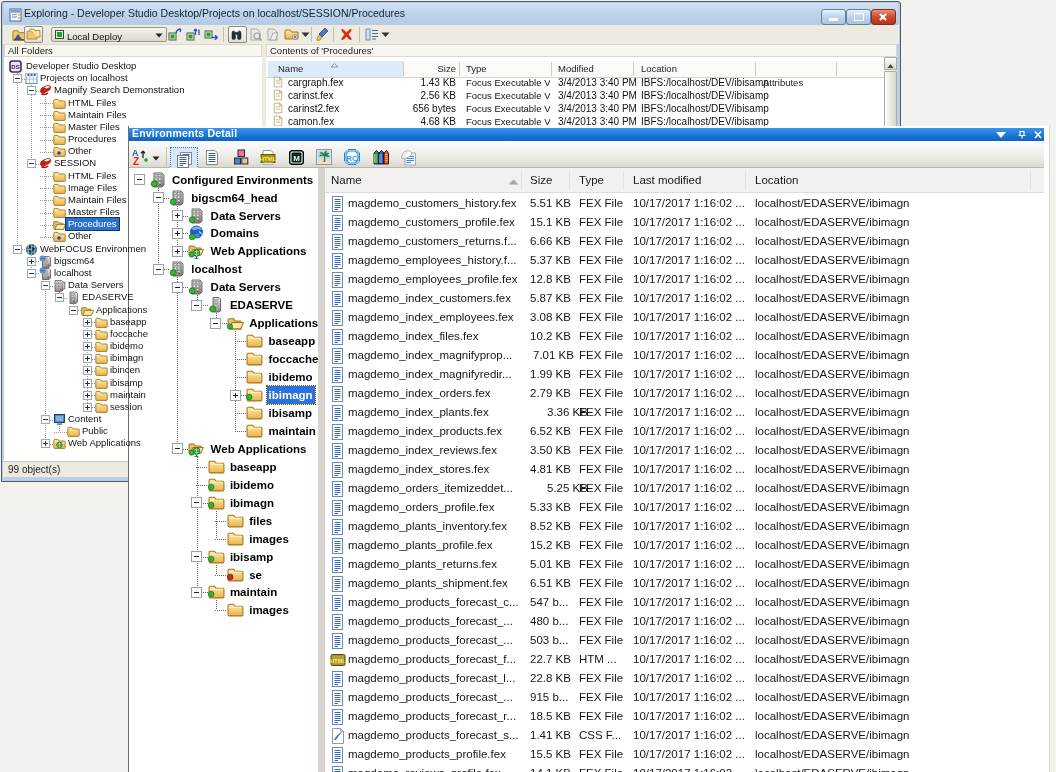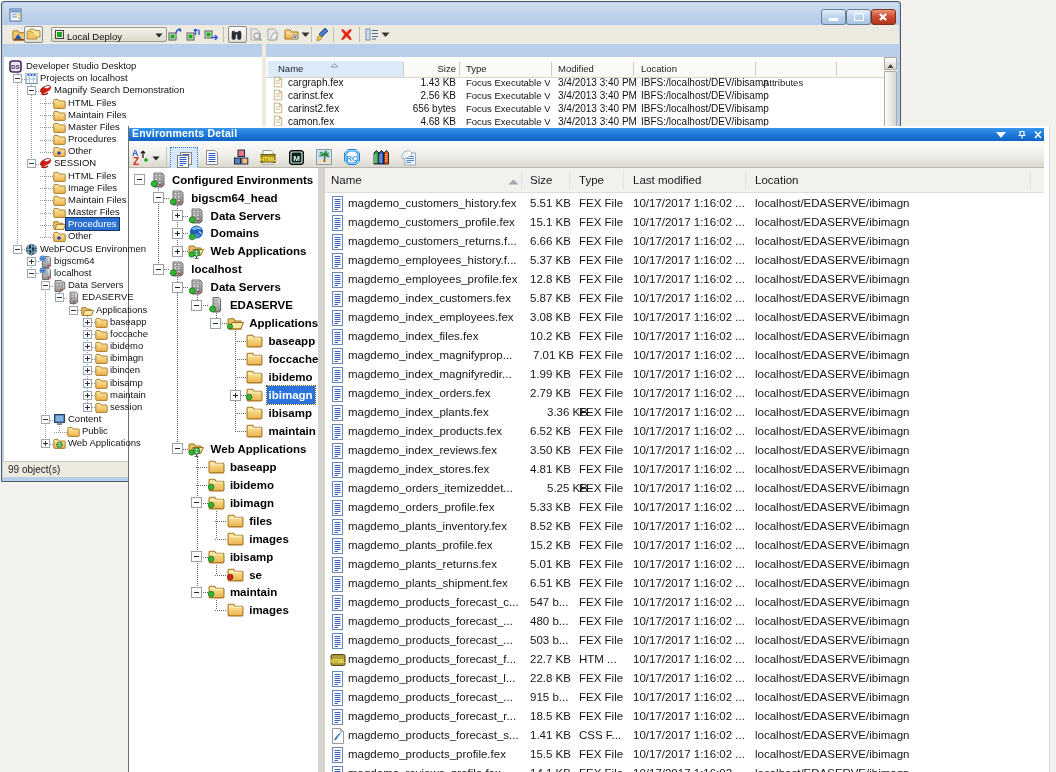--- a/index.html
+++ b/index.html
@@ -195,20 +195,21 @@
 
 <div id="bw">
   <div class="tbar"></div>
   <svg class="abs" style="left:7px;top:6px" width="14" height="14" viewBox="0 0 14 14">
       <rect x="1" y="1" width="11" height="12" fill="#f8fbff" stroke="#4a6a9a"></rect>
       <rect x="2" y="2" width="9" height="2.6" fill="#7a9cc8"></rect>
       <path d="M3 6.5 H8 M3 9 H8" stroke="#90b0d8" stroke-width="1.4"></path>
       <rect x="9" y="5.6" width="2.2" height="2" fill="#f0c030"></rect>
       <rect x="9" y="9" width="2.2" height="2" fill="#f0c030"></rect>
     </svg>
+  <div class="ttext">Exploring - Developer Studio Desktop/Projects on localhost/SESSION/Procedures</div>
   <div class="wbtn" style="left:819px">
       <div style="position:absolute;left:7px;top:8px;width:9px;height:3px;background:#fff"></div>
     </div>
   <div class="wbtn" style="left:844px">
       <div style="position:absolute;left:7px;top:3px;width:8px;height:6px;background:transparent;border:1.5px solid #fff"></div>
     </div>
   <div class="wbtn cl" style="left:869px"><svg width="23" height="14" viewBox="0 0 23 14">
         <path d="M8 4 L14 10 M14 4 L8 10" stroke="#fff" stroke-width="2.2"></path>
       </svg></div>
   <div class="tools" id="bwtools">
@@ -282,20 +283,22 @@
       </svg>
     <div class="abs" style="left:356px;top:2px;width:1px;height:15px;background:#c2bfb2"></div>
     <svg class="abs" style="left:362px;top:3px" width="14" height="13" viewBox="0 0 14 13">
         <rect x="1" y="1" width="4" height="11" fill="#cfe0f2" stroke="#5a7a9a" stroke-width="0.8"></rect>
         <path d="M7 2.5 H13 M7 5.5 H13 M7 8.5 H13 M7 11 H11" stroke="#4a6a9a" stroke-width="1.2"></path>
       </svg>
     <svg class="abs" style="left:378px;top:7px" width="9" height="6">
         <path d="M0.5 0.5 L8.5 0.5 L4.5 5 Z" fill="#333"></path>
       </svg>
   </div>
+  <div class="phead" style="left:2px;width:258px;">All Folders</div>
+  <div class="phead" style="left:264px;width:631px;">Contents of 'Procedures'</div>
   <div class="treep" id="bwtree">
       <svg class="bico" style="left:5px;top:3.0999999999999996px">
         <use href="#ds" width="13" height="13"></use>
       </svg>
       <div class="bit" style="left:22px;top:3.0999999999999996px">Developer Studio Desktop</div>
       <div class="ebox " style="left:8.5px;top:17.27px">
         <i></i>
       </div>
       <svg class="bico" style="left:21px;top:15.27px">
         <use href="#table" width="13" height="13"></use>

